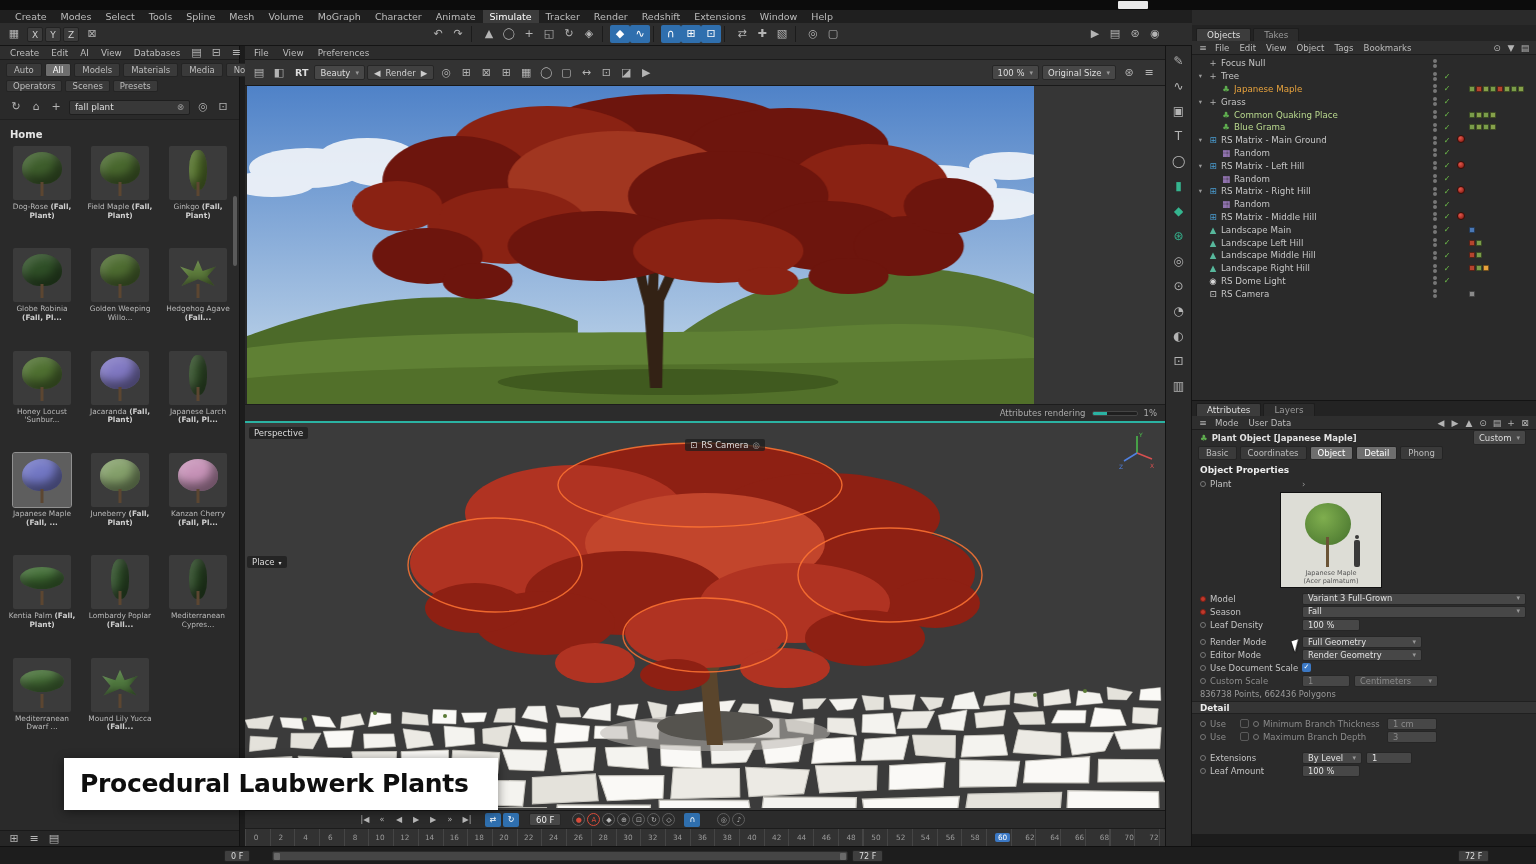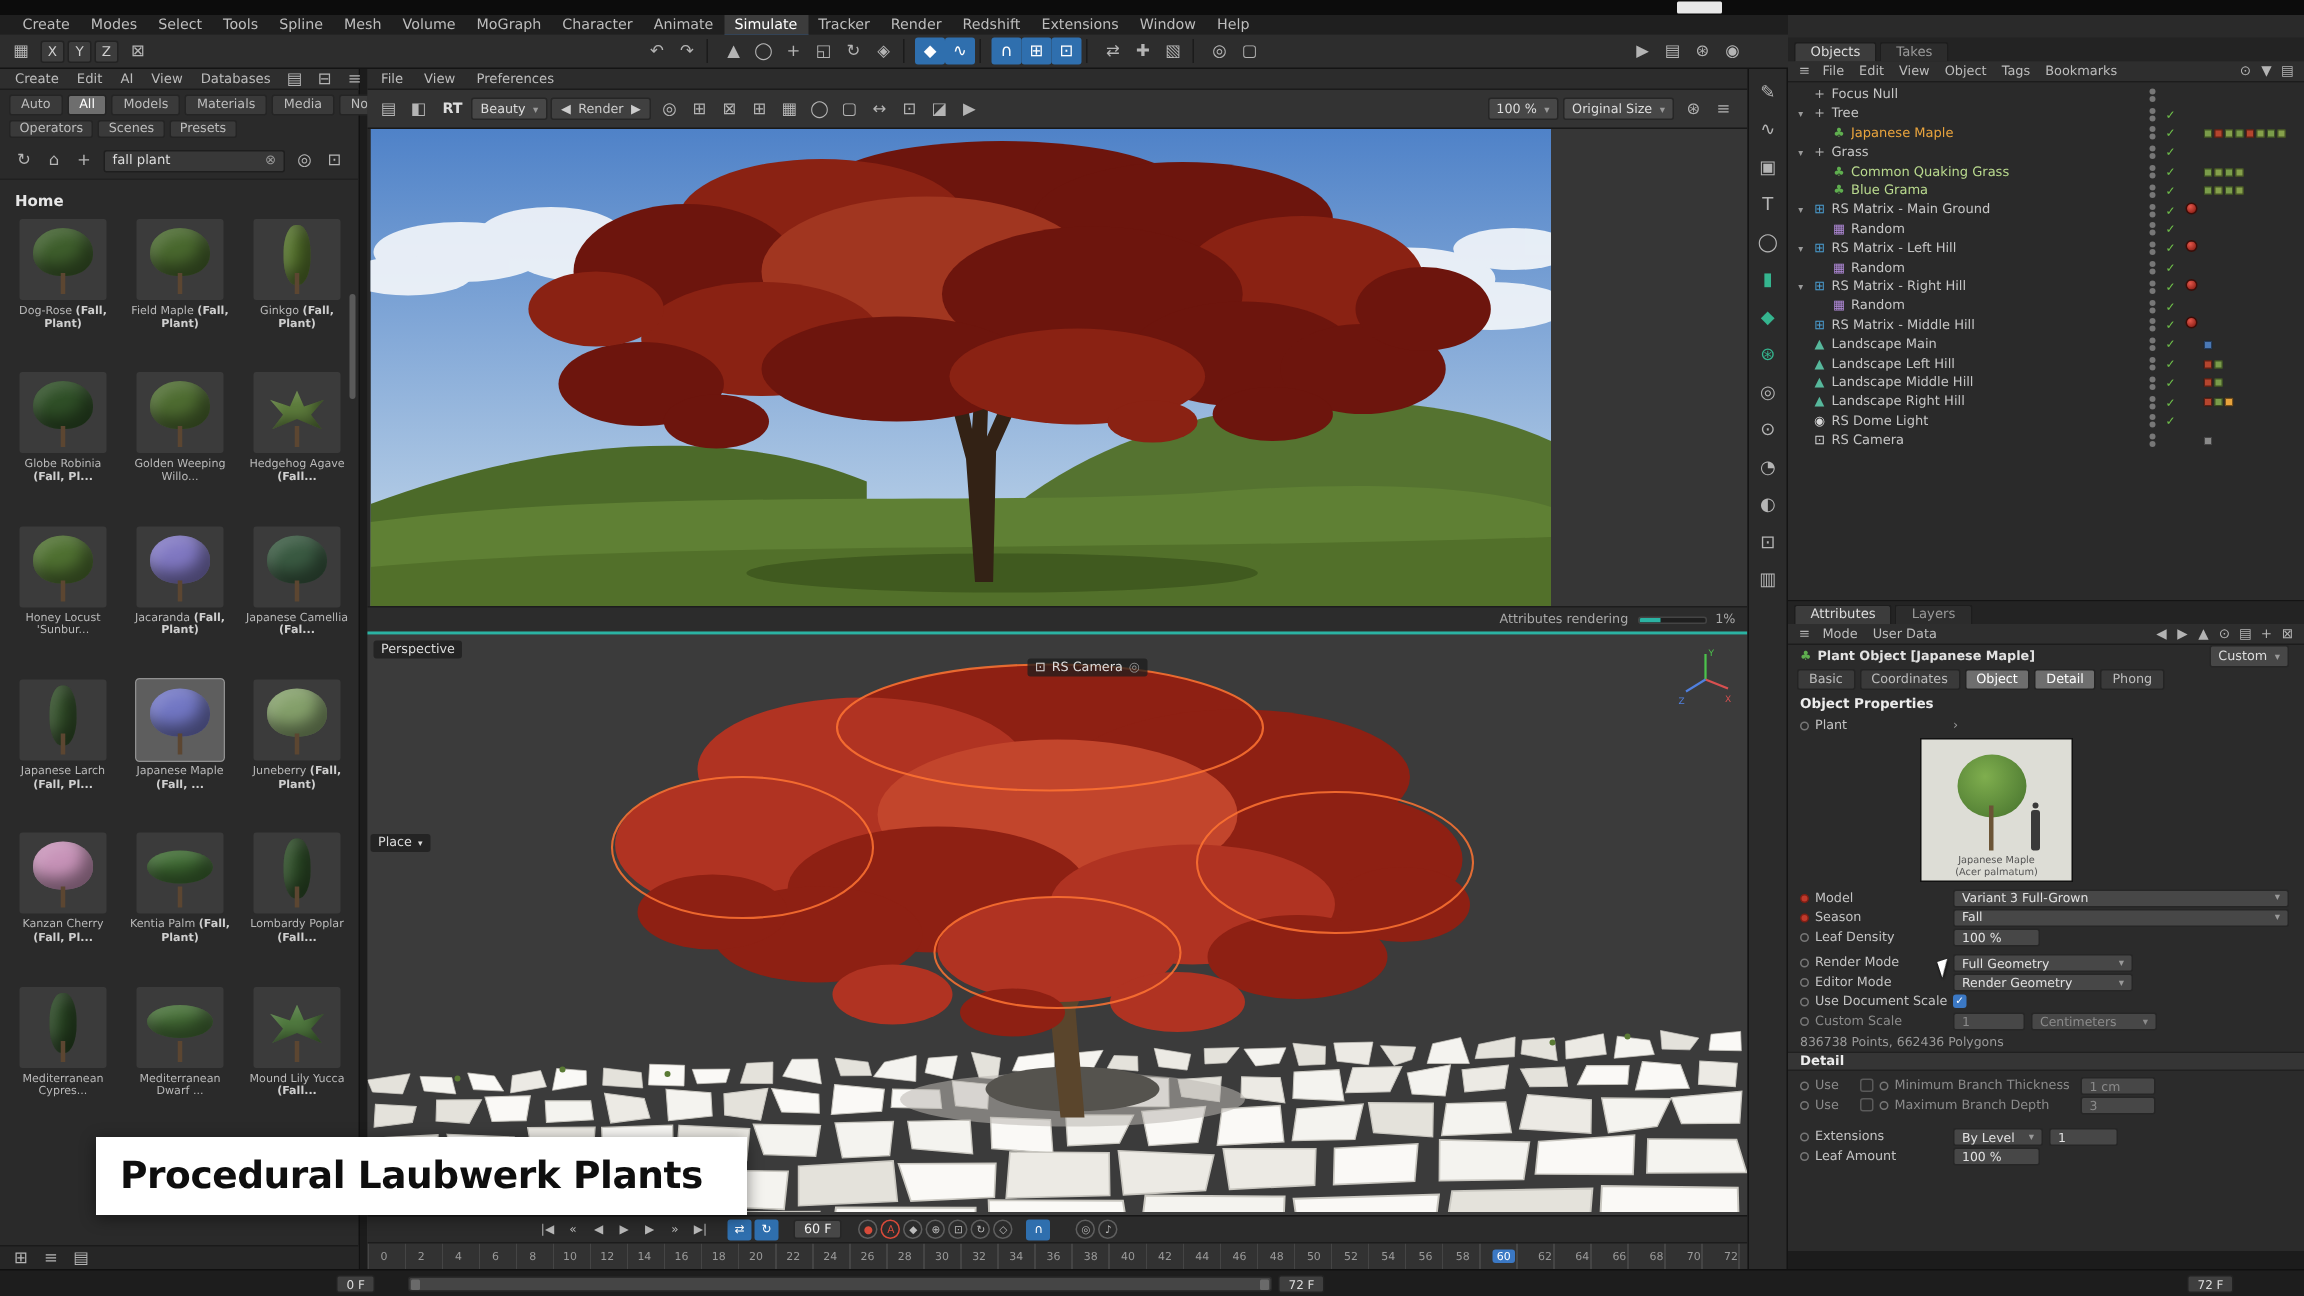--- a/index.html
+++ b/index.html
@@ -323,27 +323,20 @@
             <div class="ptrunk"></div>
           </div>
           <div class="plabel">Honey Locust 'Sunbur... <b></b></div>
         </div>
         <div class="plant">
           <div class="pthumb">
             <div class="canopy round" style="background:#8078c2"></div>
             <div class="ptrunk"></div>
           </div>
           <div class="plabel">Jacaranda <b>(Fall, Plant)</b></div>
-        </div>
-        <div class="plant">
-          <div class="pthumb">
-            <div class="canopy round" style="background:#3a5a42"></div>
-            <div class="ptrunk"></div>
-          </div>
-          <div class="plabel">Japanese Camellia <b>(Fal...</b></div>
         </div>
         <div class="plant">
           <div class="pthumb">
             <div class="canopy column" style="background:#33502a"></div>
             <div class="ptrunk"></div>
           </div>
           <div class="plabel">Japanese Larch <b>(Fall, Pl...</b></div>
         </div>
         <div class="plant selected">
           <div class="pthumb">
@@ -842,21 +835,21 @@
             <i></i>
             <i></i>
           </span>
     <span class="chkc">✓</span>
     <span class="matc"></span>
     <span class="sws"></span>
   </div>
         <div class="orow" style="padding-left:17px">
     <span class="tw"></span>
     <span class="oicon" style="color:#5fae4f">♣</span>
-    <span class="olabel" style="color:#b9d98e">Common Quaking Grass</span>
+    <span class="olabel" style="color:#b9d98e">Common Quaking Place</span>
     <span class="dots">
             <i></i>
             <i></i>
           </span>
     <span class="chkc">✓</span>
     <span class="matc"></span>
     <span class="sws">
             <i class="sw" style="background:#7a9c4a"></i>
             <i class="sw" style="background:#86a14b"></i>
             <i class="sw" style="background:#7a9c4a"></i>

